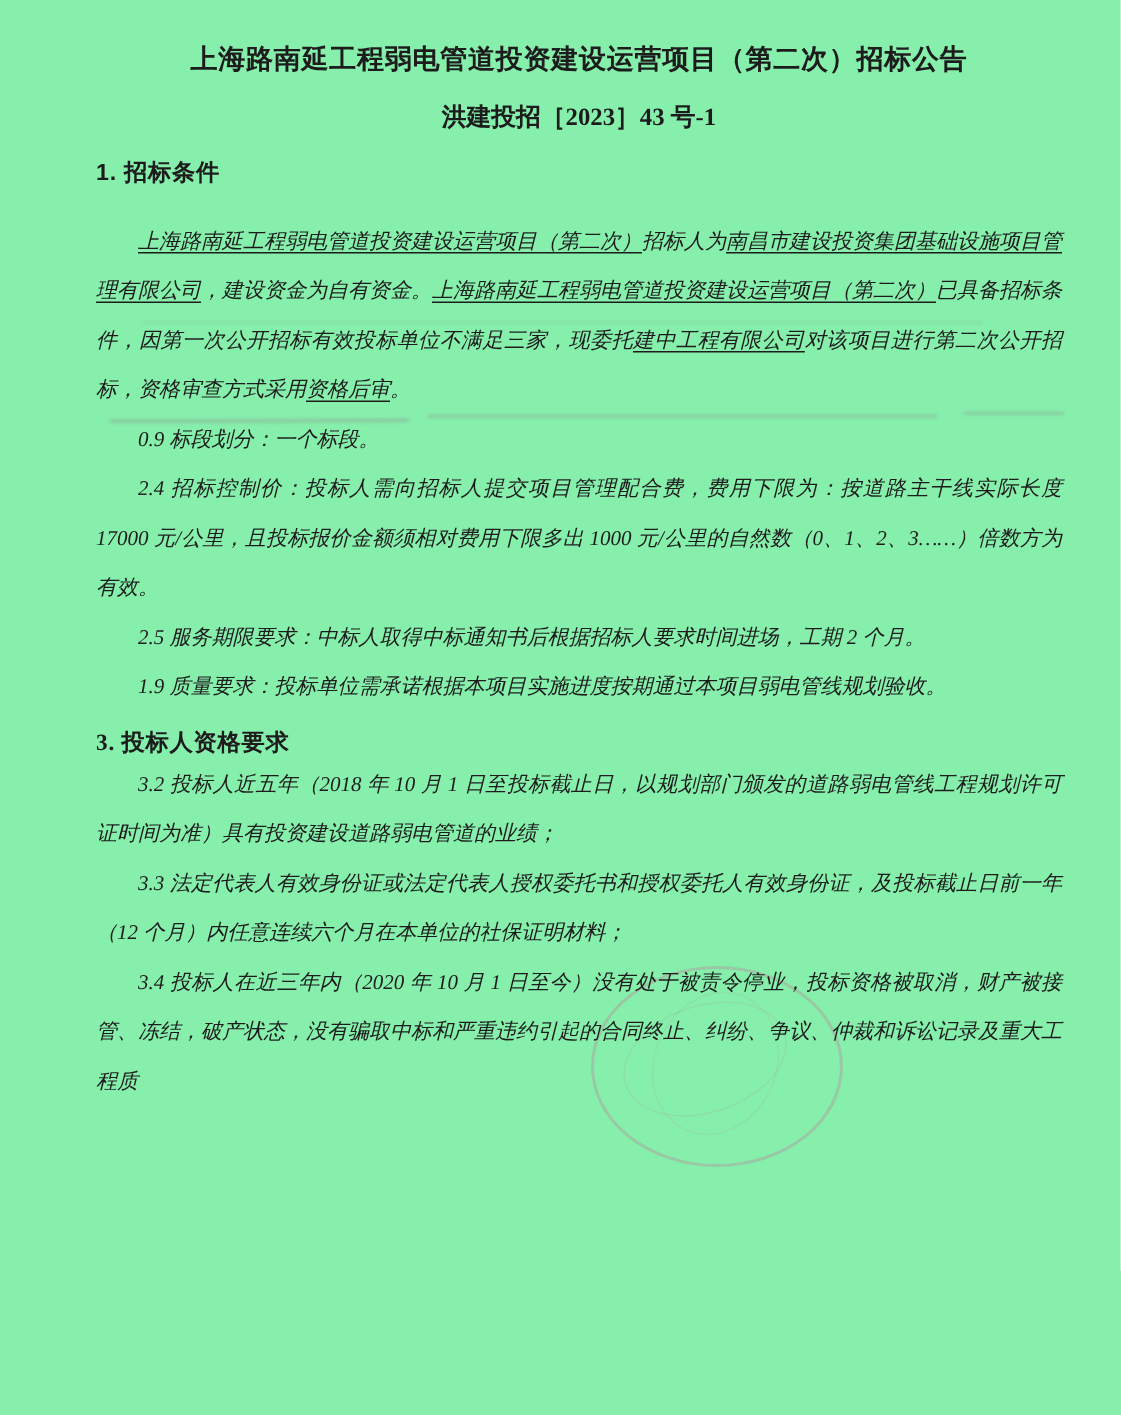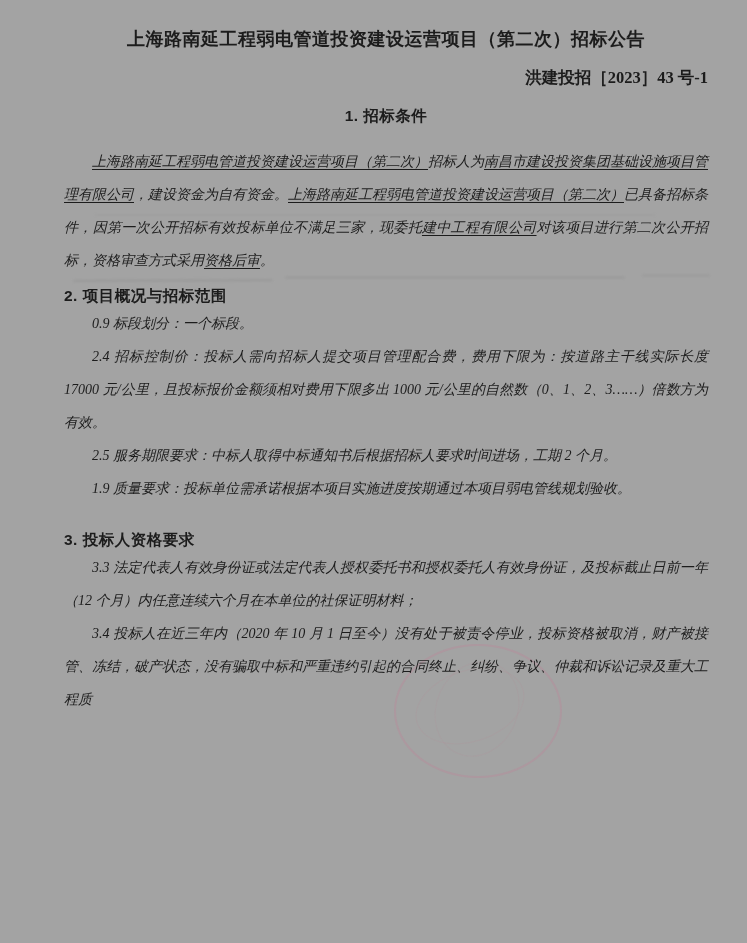--- a/index.html
+++ b/index.html
@@ -1,56 +1,56 @@
 <!DOCTYPE html>
 <html><head>
 <meta charset="utf-8">
 <style>
   html, body { margin: 0; padding: 0; }
   .page {
     position: relative;
     width: 747px;
     height: 943px;
-    background: #a3a3a3;
+    background: #86efac;
     overflow: hidden;
     font-family: "Liberation Serif", "DejaVu Serif", serif;
     color: #1c1c1c;
     box-sizing: border-box;
   }
   .content {
     position: relative;
     padding: 26px 39px 0 64px;
     z-index: 2;
   }
   .doc-title {
     margin: 0;
     text-align: center;
     font-size: 18px;
     line-height: 26px;
     font-weight: bold;
     letter-spacing: 0.5px;
   }
   .doc-number {
     margin: 14px 0 0 0;
-    text-align: right;
+    text-align: center;
     font-size: 16.5px;
     line-height: 24px;
     font-weight: bold;
   }
   .sec-heading {
     font-family: "Liberation Sans", "DejaVu Sans", sans-serif;
     font-size: 15.5px;
     line-height: 22px;
     font-weight: bold;
     margin: 0;
     letter-spacing: 0.5px;
   }
-  .h1 { margin-top: 15px; text-align: center; }
+  .h1 { margin-top: 15px; }
   .h2 { margin-top: 8px; }
-  .h3 { margin-top: 24px; }
+  .h3 { margin-top: 10px; font-family: Liberation Serif, serif; }
   p.body {
     margin: 0;
     font-size: 14px;
     line-height: 33px;
     text-align: justify;
     text-indent: 2em;
     font-style: italic;
   }
   p.first { margin-top: 18px; }
   p.after-heading { margin-top: 10px; }
@@ -120,26 +120,26 @@
   <div class="content">
 
     <h1 class="doc-title">上海路南延工程弱电管道投资建设运营项目（第二次）招标公告</h1>
 
     <div class="doc-number">洪建投招［2023］43 号-1</div>
 
     <h2 class="sec-heading h1">1. 招标条件</h2>
 
     <p class="body first"><span class="u">上海路南延工程弱电管道投资建设运营项目（第二次）</span><span>招标人为</span><span class="u">南昌市建设投资集团基础设施项目管理有限公司</span><span>，建设资金为自有资金。</span><span class="u">上海路南延工程弱电管道投资建设运营项目（第二次）</span><span>已具备招标条件，因第一次公开招标有效投标单位不满足三家，现委托</span><span class="u">建中工程有限公司</span><span>对该项目进行第二次公开招标，资格审查方式采用</span><span class="u">资格后审</span><span>。</span></p>
 
-    <h2 class="sec-heading h2">2. 项目概况与招标范围</h2>
 
     <p class="body">0.9 标段划分：一个标段。</p>
     <p class="body">2.4 招标控制价：投标人需向招标人提交项目管理配合费，费用下限为：按道路主干线实际长度 17000 元/公里，且投标报价金额须相对费用下限多出 1000 元/公里的自然数（0、1、2、3……）倍数方为有效。</p>
     <p class="body">2.5 服务期限要求：中标人取得中标通知书后根据招标人要求时间进场，工期 2 个月。</p>
     <p class="body">1.9 质量要求：投标单位需承诺根据本项目实施进度按期通过本项目弱电管线规划验收。</p>
 
     <h2 class="sec-heading h3">3. 投标人资格要求</h2>
 
+    <p class="body">3.2 投标人近五年（2018 年 10 月 1 日至投标截止日，以规划部门颁发的道路弱电管线工程规划许可证时间为准）具有投资建设道路弱电管道的业绩；</p>
     <p class="body">3.3 法定代表人有效身份证或法定代表人授权委托书和授权委托人有效身份证，及投标截止日前一年（12 个月）内任意连续六个月在本单位的社保证明材料；</p>
     <p class="body">3.4 投标人在近三年内（2020 年 10 月 1 日至今）没有处于被责令停业，投标资格被取消，财产被接管、冻结，破产状态，没有骗取中标和严重违约引起的合同终止、纠纷、争议、仲裁和诉讼记录及重大工程质</p>
 
   </div>
 </div>
 
 </body></html>

